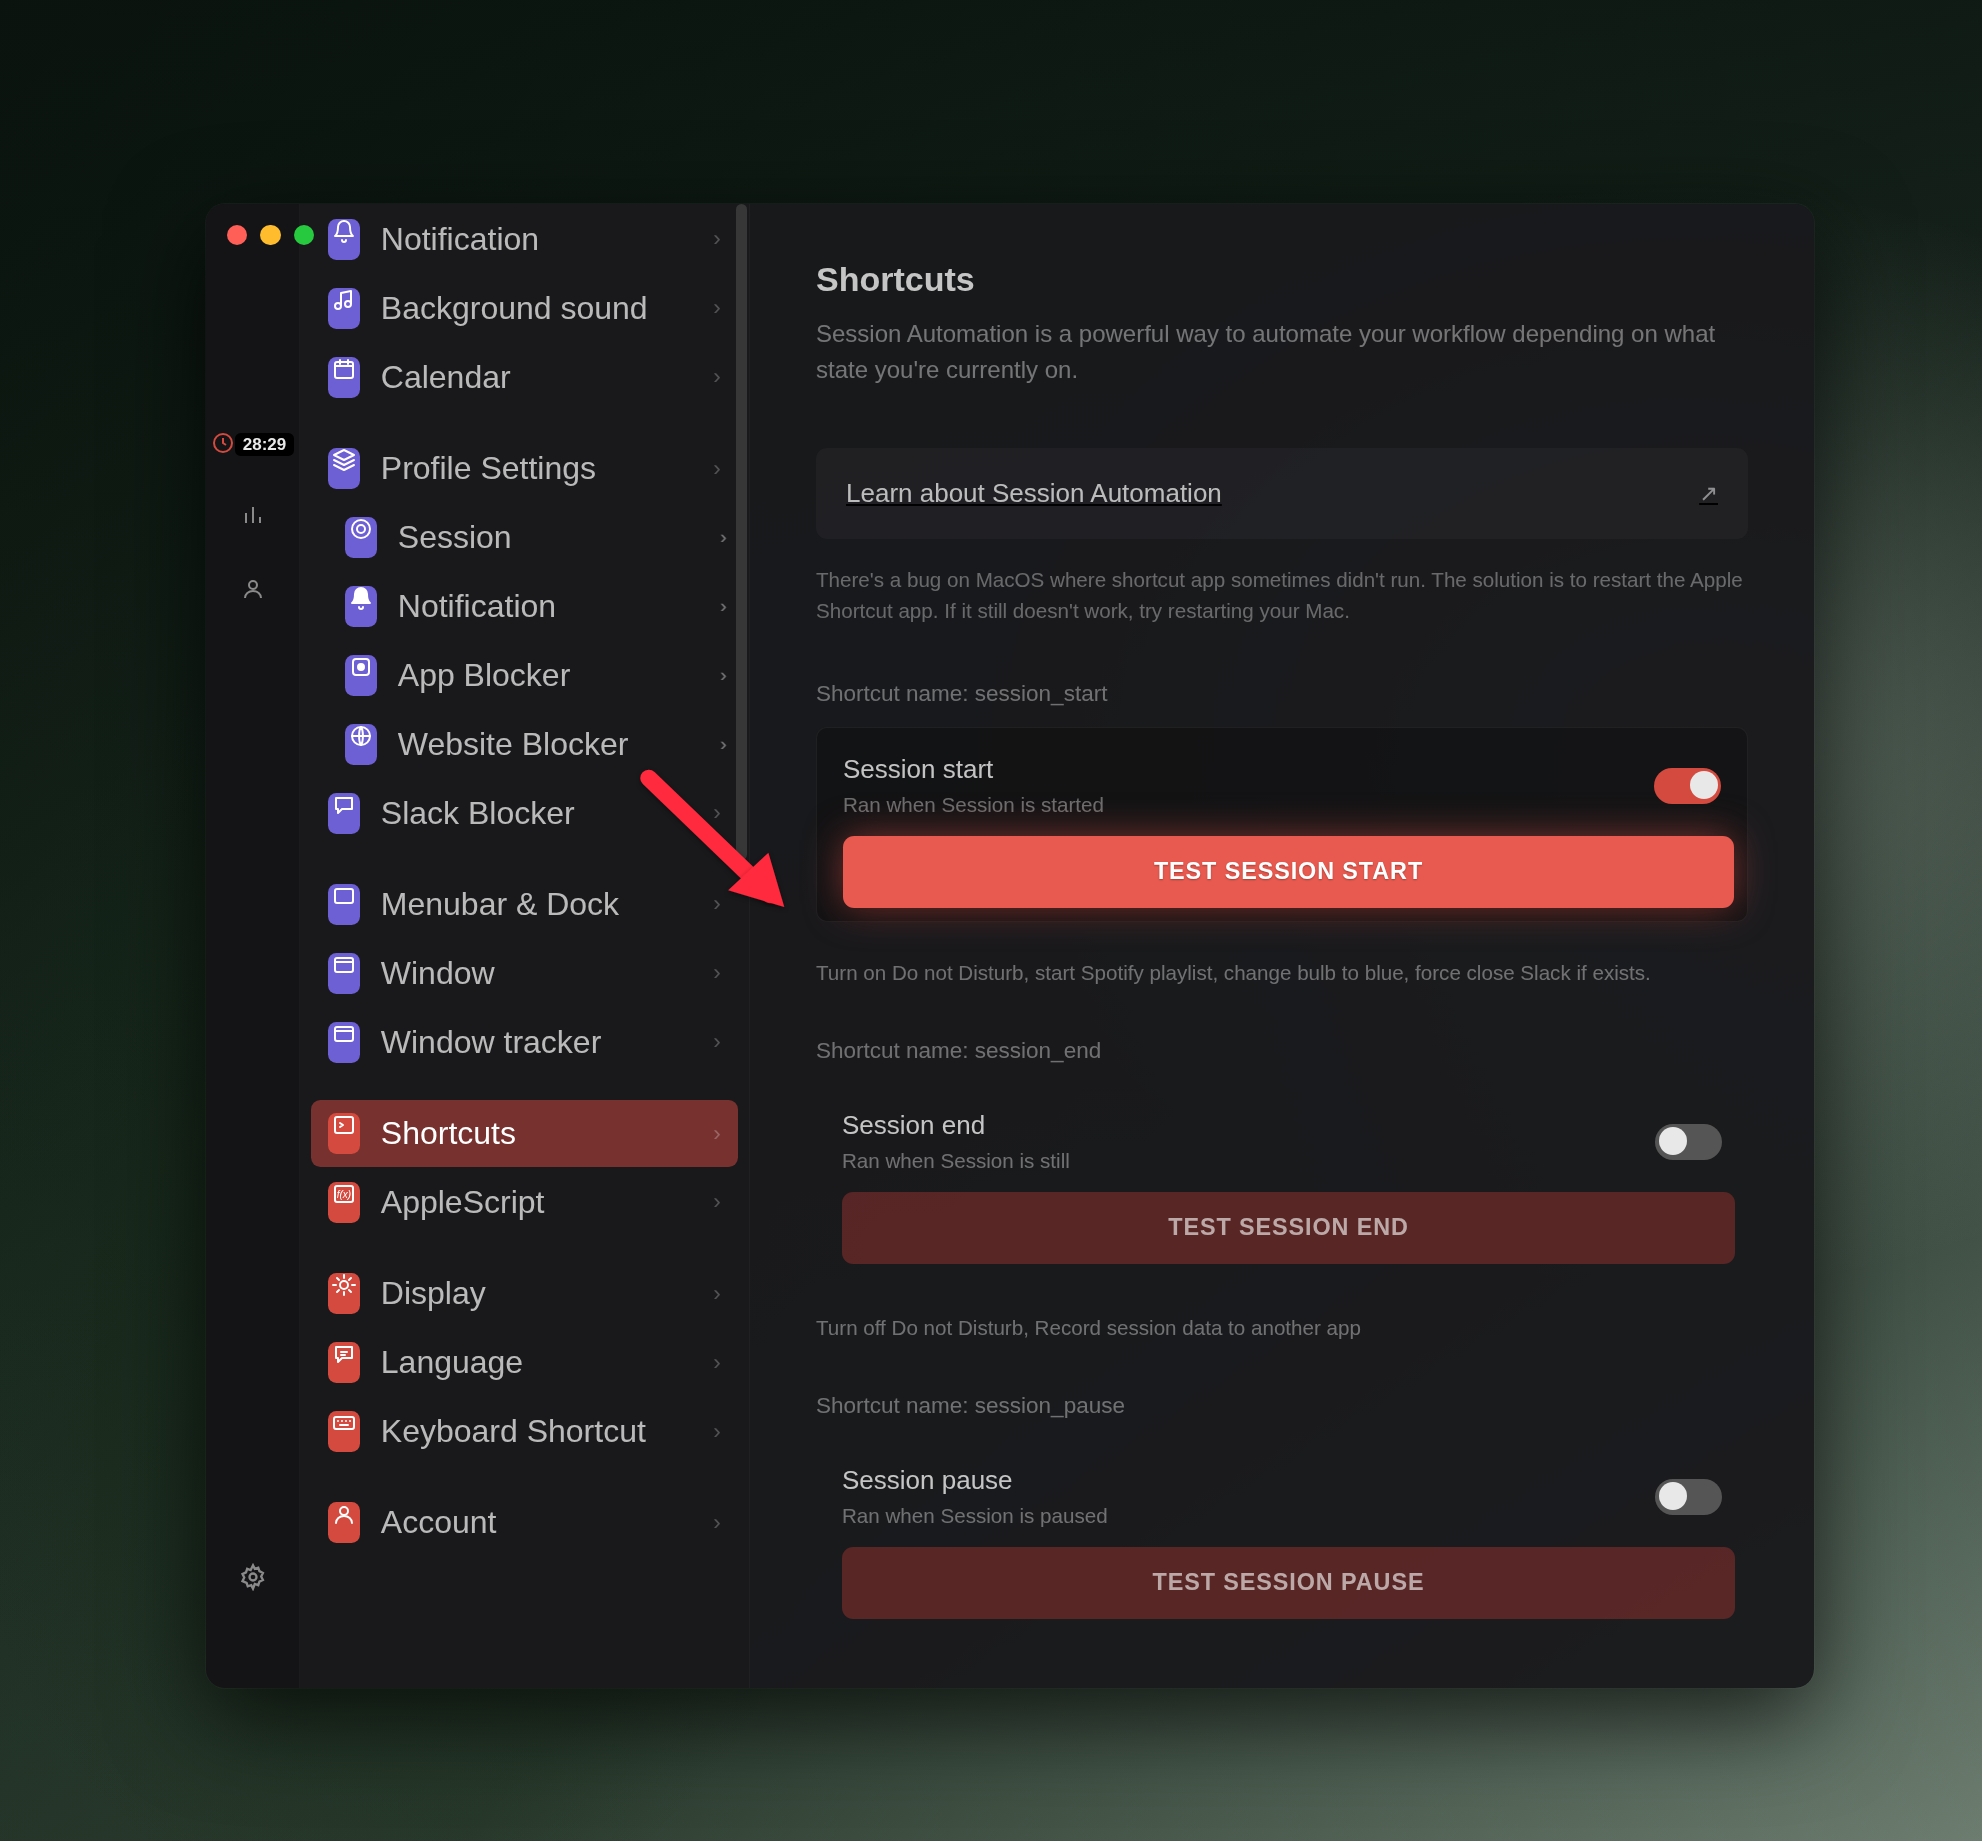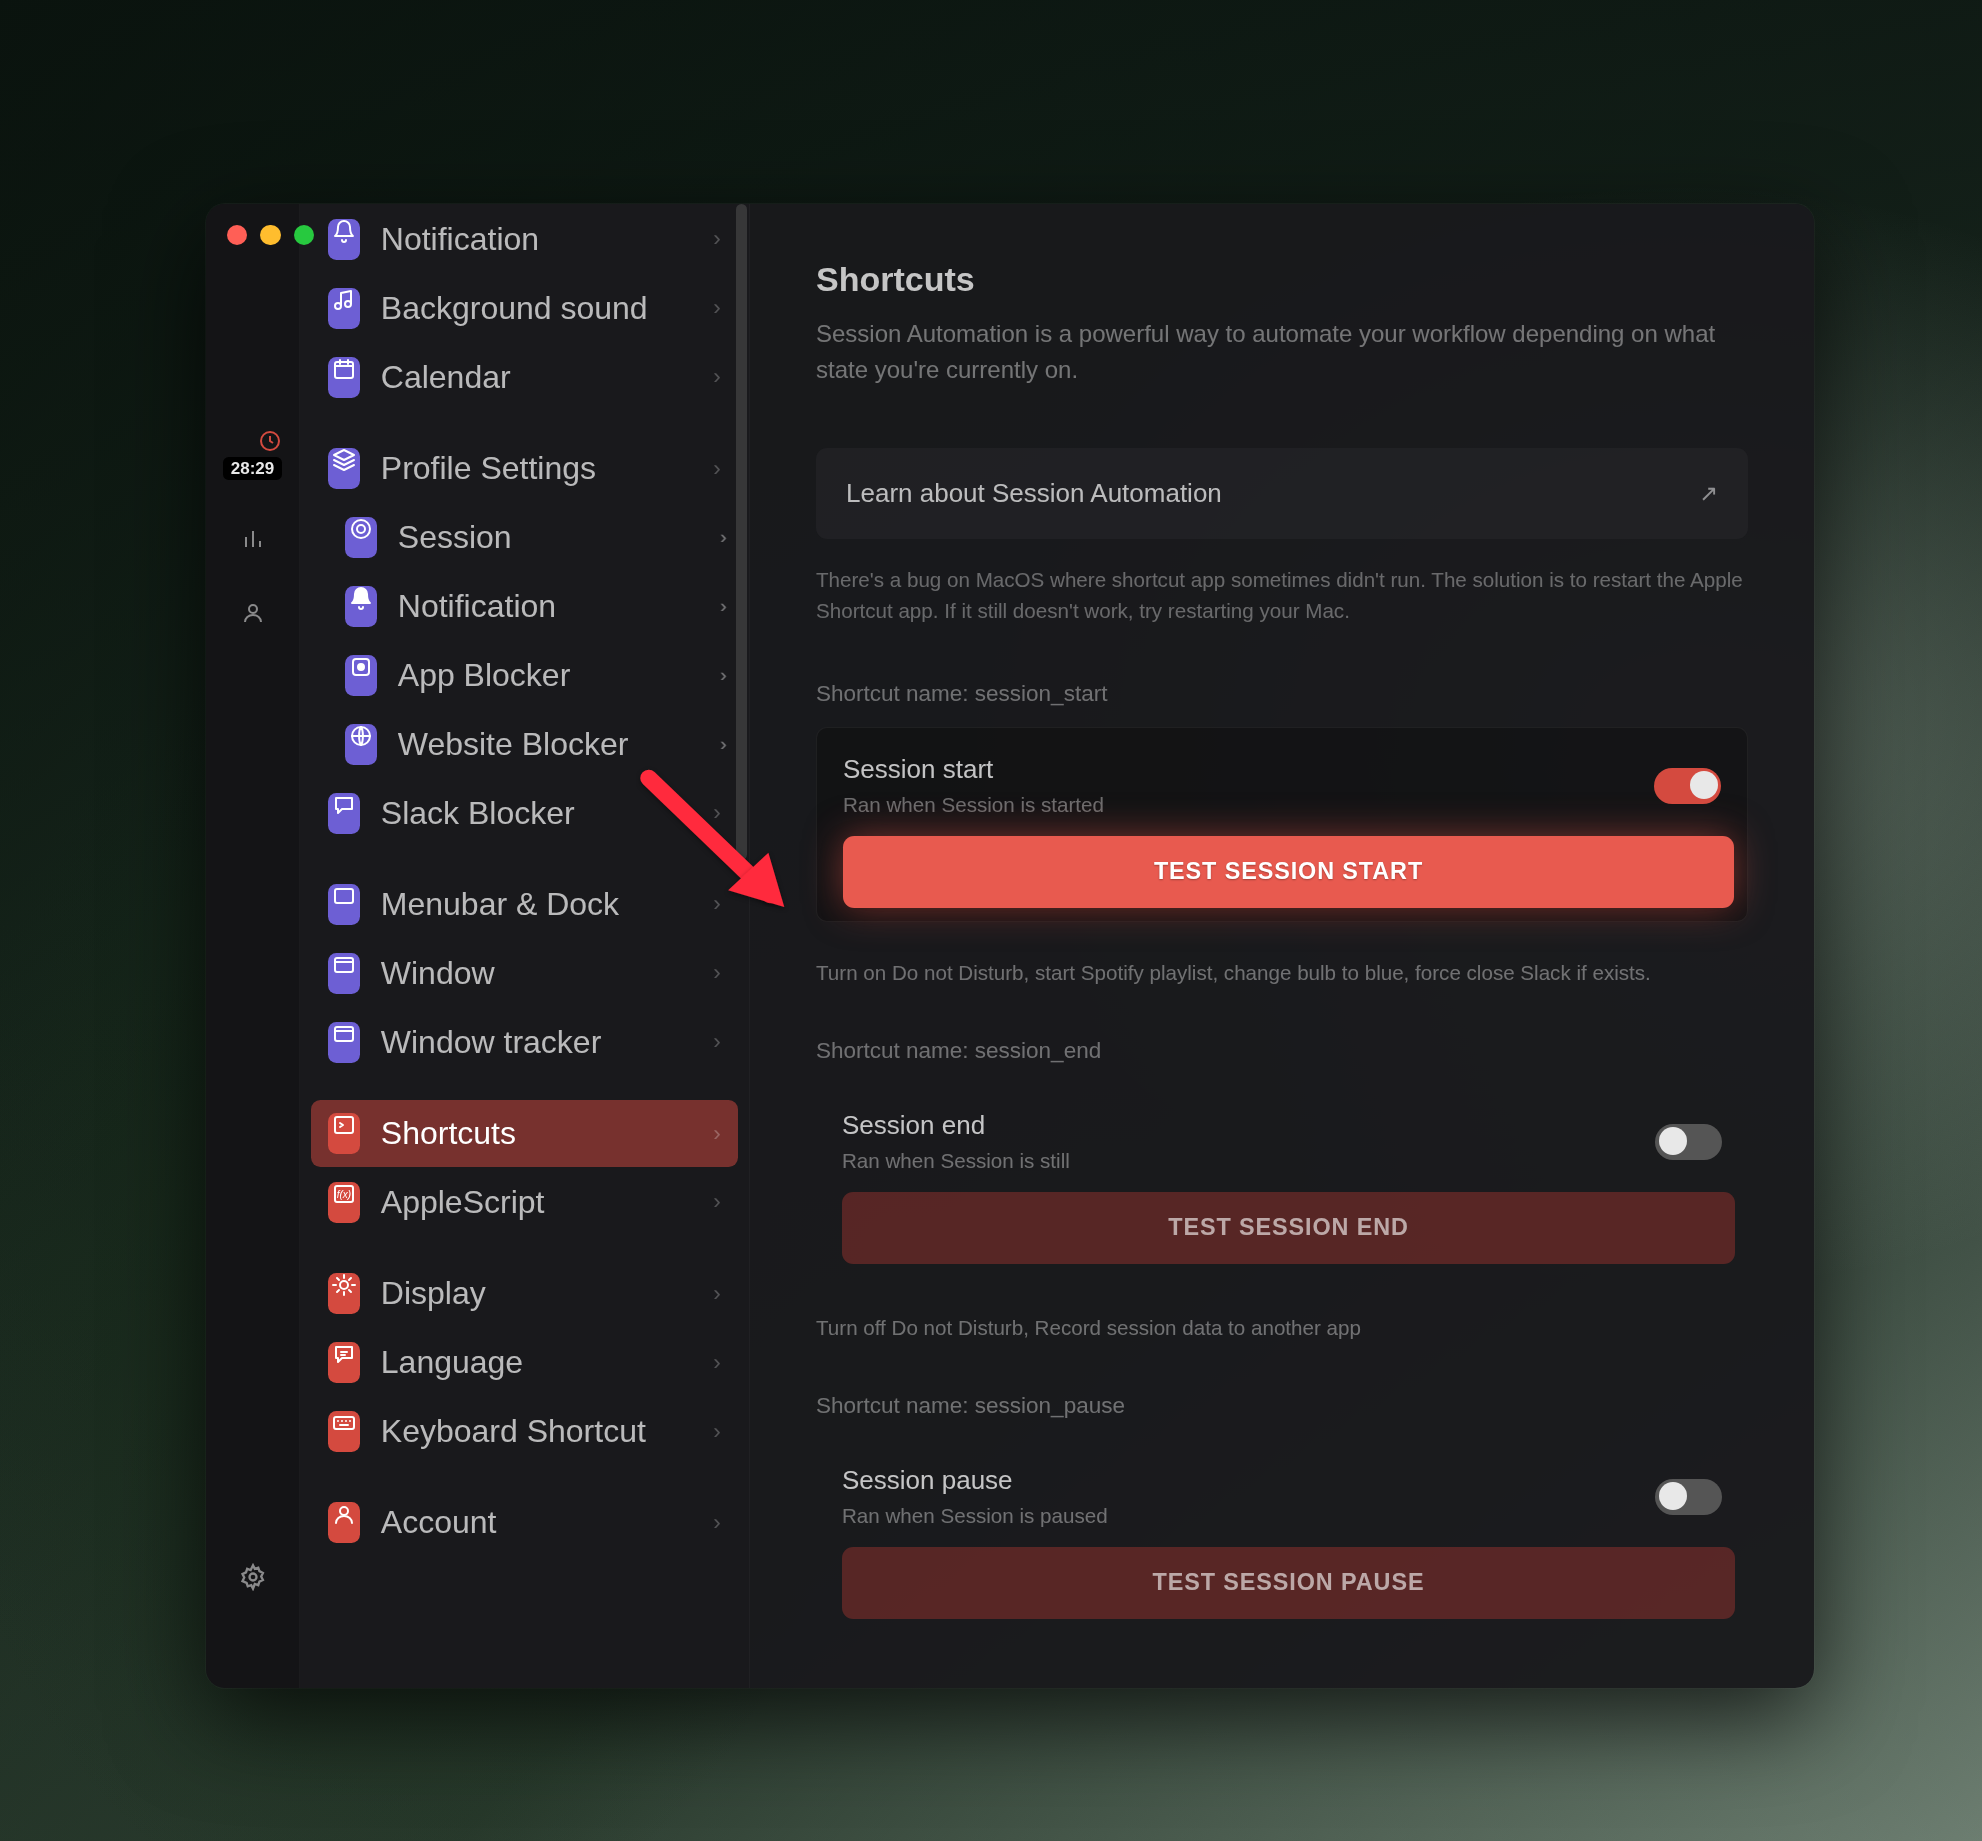--- a/index.html
+++ b/index.html
@@ -52,22 +52,22 @@
       background: rgba(20,20,22,0.9);
       border-right: 0.9px solid rgba(255,255,255,0.03);
       display: flex;
       flex-direction: column;
       align-items: center;
       padding-top: 225px;
       position: relative;
     }
     .slim-sidebar .timer-box {
       display: flex;
-      flex-direction: column;
-      align-items: flex-end;
+      flex-direction: row;
+      align-items: center;
       gap: 0;
     }
     .slim-sidebar .clock-icon { color: #d44a3f; }
     .slim-sidebar .timer-badge {
       background: #000;
       color: #e8e8e8;
       font-size: 17px;
       font-weight: 600;
       padding: 1.9px 7.5px;
       border-radius: 5.6px;
@@ -154,20 +154,21 @@
     }
     .learn-card {
       background: rgba(40,40,44,0.5);
       border-radius: 11.2px;
       padding: 30px 30px;
       display: flex;
       align-items: center;
       justify-content: space-between;
       cursor: pointer;
       margin-bottom: 26px;
+      text-decoration: underline;
     }
     .learn-card .learn-label { color: rgba(255,255,255,0.7); font-size: 26px; }
     .learn-card .arrow-out { color: rgba(255,255,255,0.5); font-size: 22.5px; }
     .bug-note {
       color: rgba(255,255,255,0.35);
       font-size: 20.6px;
       line-height: 1.5;
       margin-bottom: 54px;
     }
     .shortcut-section { margin-bottom: 49px; }

